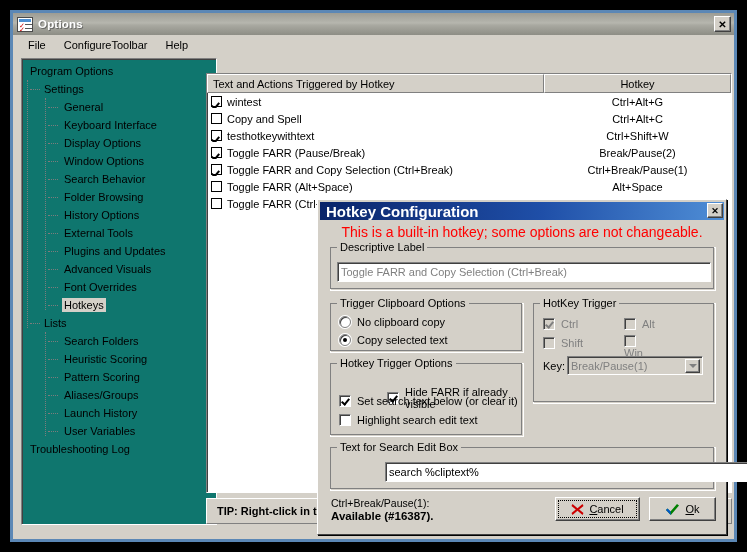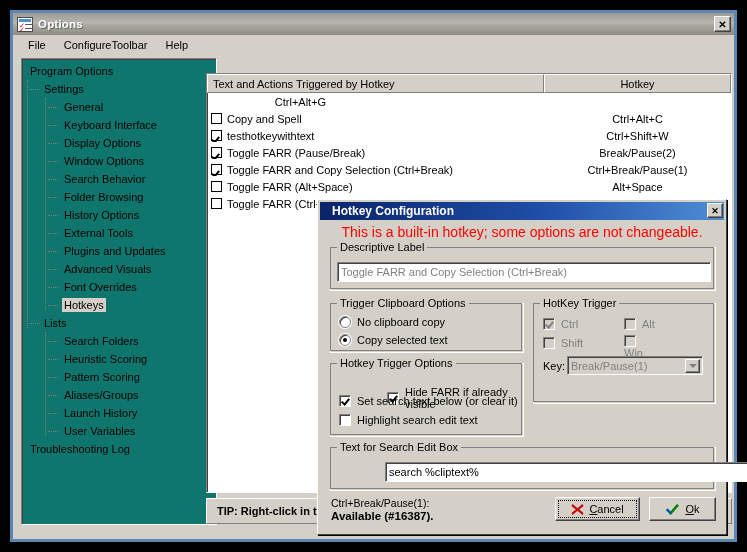--- a/index.html
+++ b/index.html
@@ -121,21 +121,21 @@
     border-top:1px solid #ffffff;border-left:1px solid #ffffff;
     border-right:1px solid #404040;border-bottom:1px solid #404040;
     box-shadow:1px 1px 0 #000;
     box-sizing:border-box;
   }
   #dlg-title{
     position:absolute;left:2px;top:2px;right:2px;height:18px;
     background:linear-gradient(to right,#0a246a 0%,#1f4fa8 55%,#4f8ed6 100%);
     display:flex;align-items:center;
   }
-  #dlg-title-text{color:#fff;font-weight:bold;font-size:12px;padding-left:12px;}
+  #dlg-title-text{color:#fff;font-weight:bold;font-size:15px;padding-left:6px;}
   #dlg-close{
     position:absolute;right:1px;top:1px;width:16px;height:15px;
     background:#d4d0c8;
     border-top:1px solid #ffffff;border-left:1px solid #ffffff;
     border-right:1px solid #404040;border-bottom:1px solid #404040;
     box-shadow:inset -1px -1px 0 #808080;
     display:flex;align-items:center;justify-content:center;
     font-size:9px;font-weight:bold;color:#000;box-sizing:border-box;cursor:default;
   }
   #dlg-warning{
@@ -282,20 +282,24 @@
     </div>
 
     <div id="right-panel">
       <div id="listbox">
         <div id="lv-head">
           <div class="lv-h c0">Text and Actions Triggered by Hotkey</div>
           <div class="lv-h c1">Hotkey</div>
         </div>
         <div id="lv-body">
             <div class="lv-row">
+              <div class="lv-c0">
+                <span class="cbx on"></span>
+                <span>wintest</span>
+              </div>
               <div class="lv-c1">Ctrl+Alt+G</div>
             </div>
             <div class="lv-row">
               <div class="lv-c0">
                 <span class="cbx"></span>
                 <span>Copy and Spell</span>
               </div>
               <div class="lv-c1">Ctrl+Alt+C</div>
             </div>
             <div class="lv-row">

